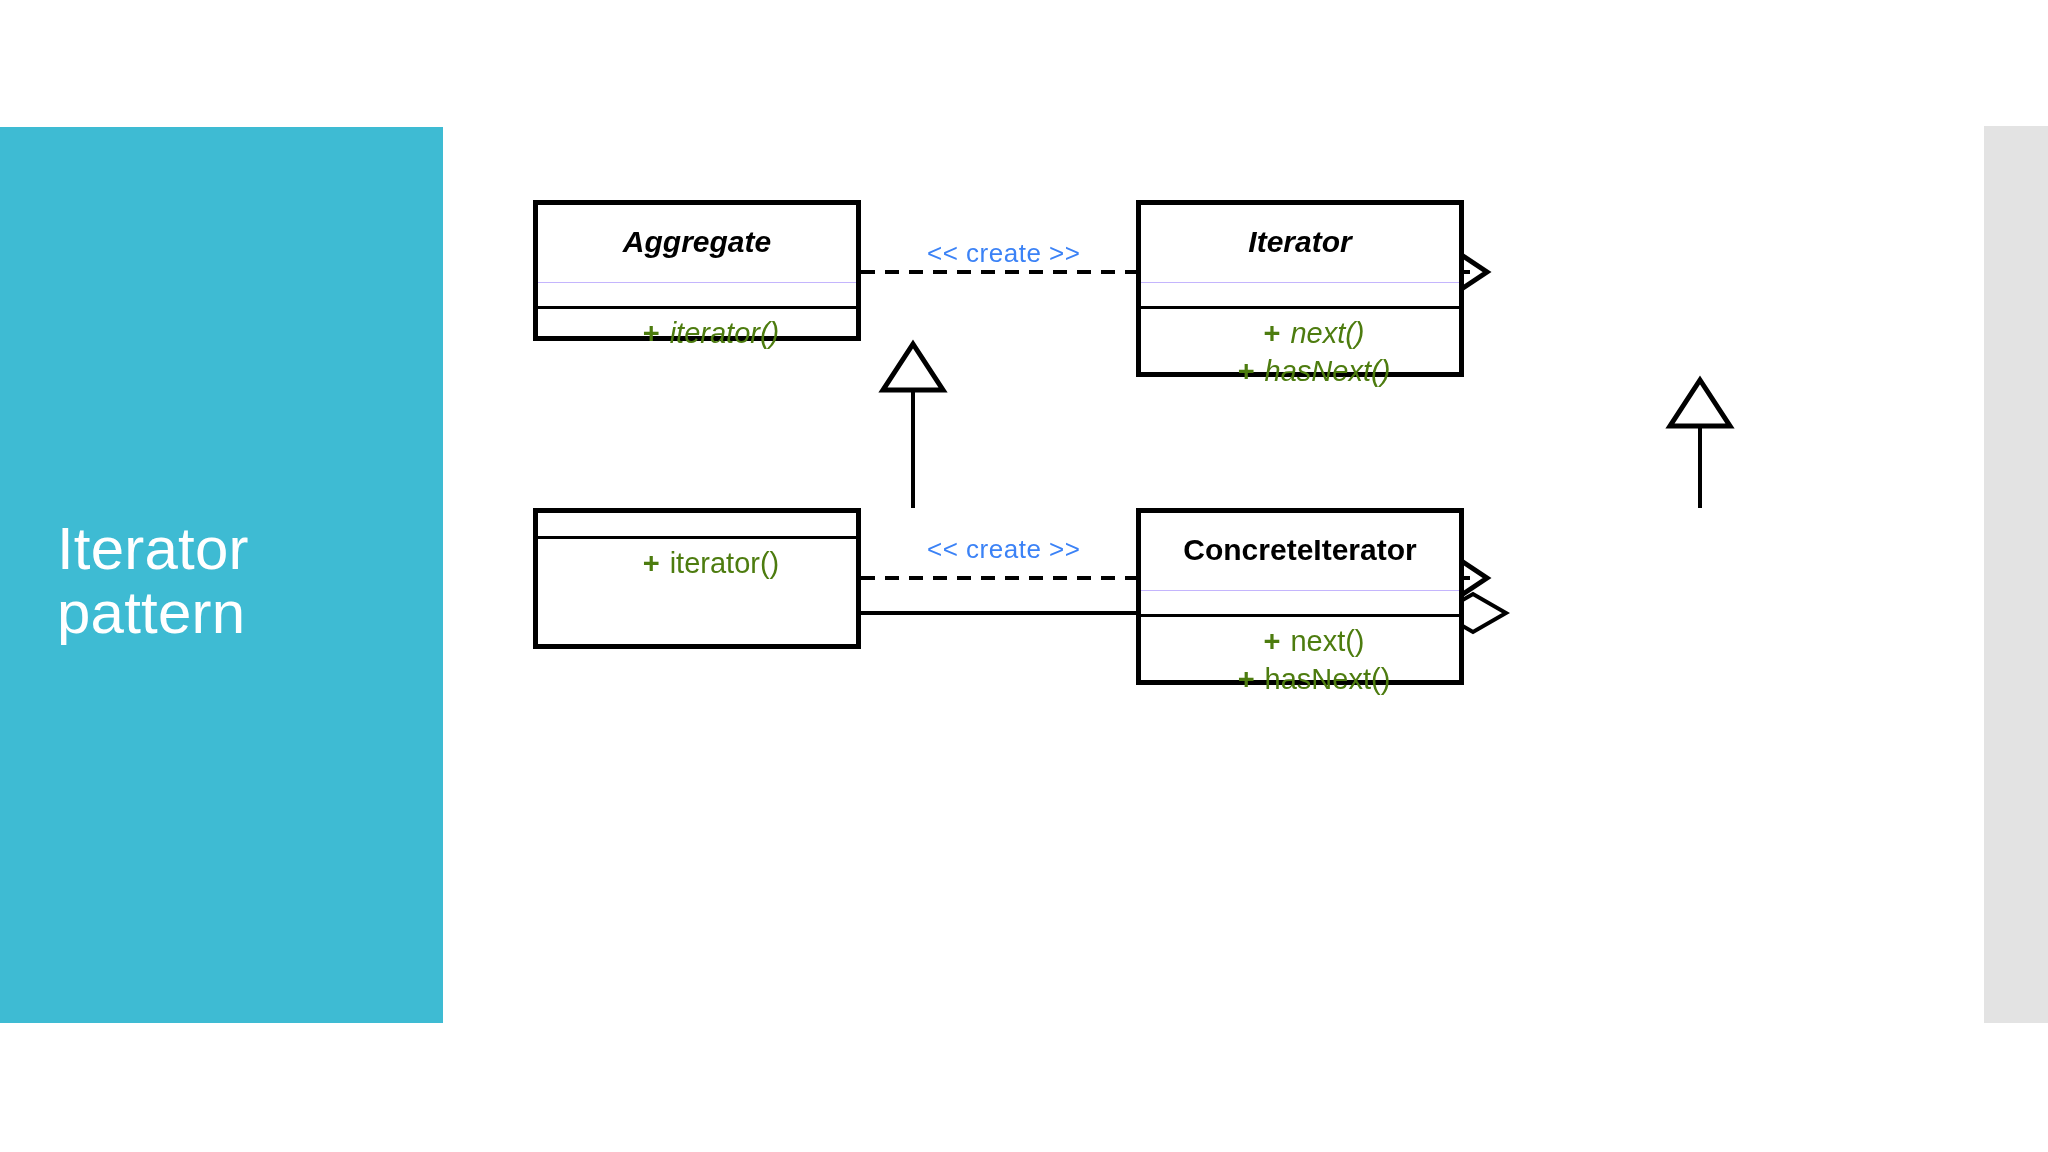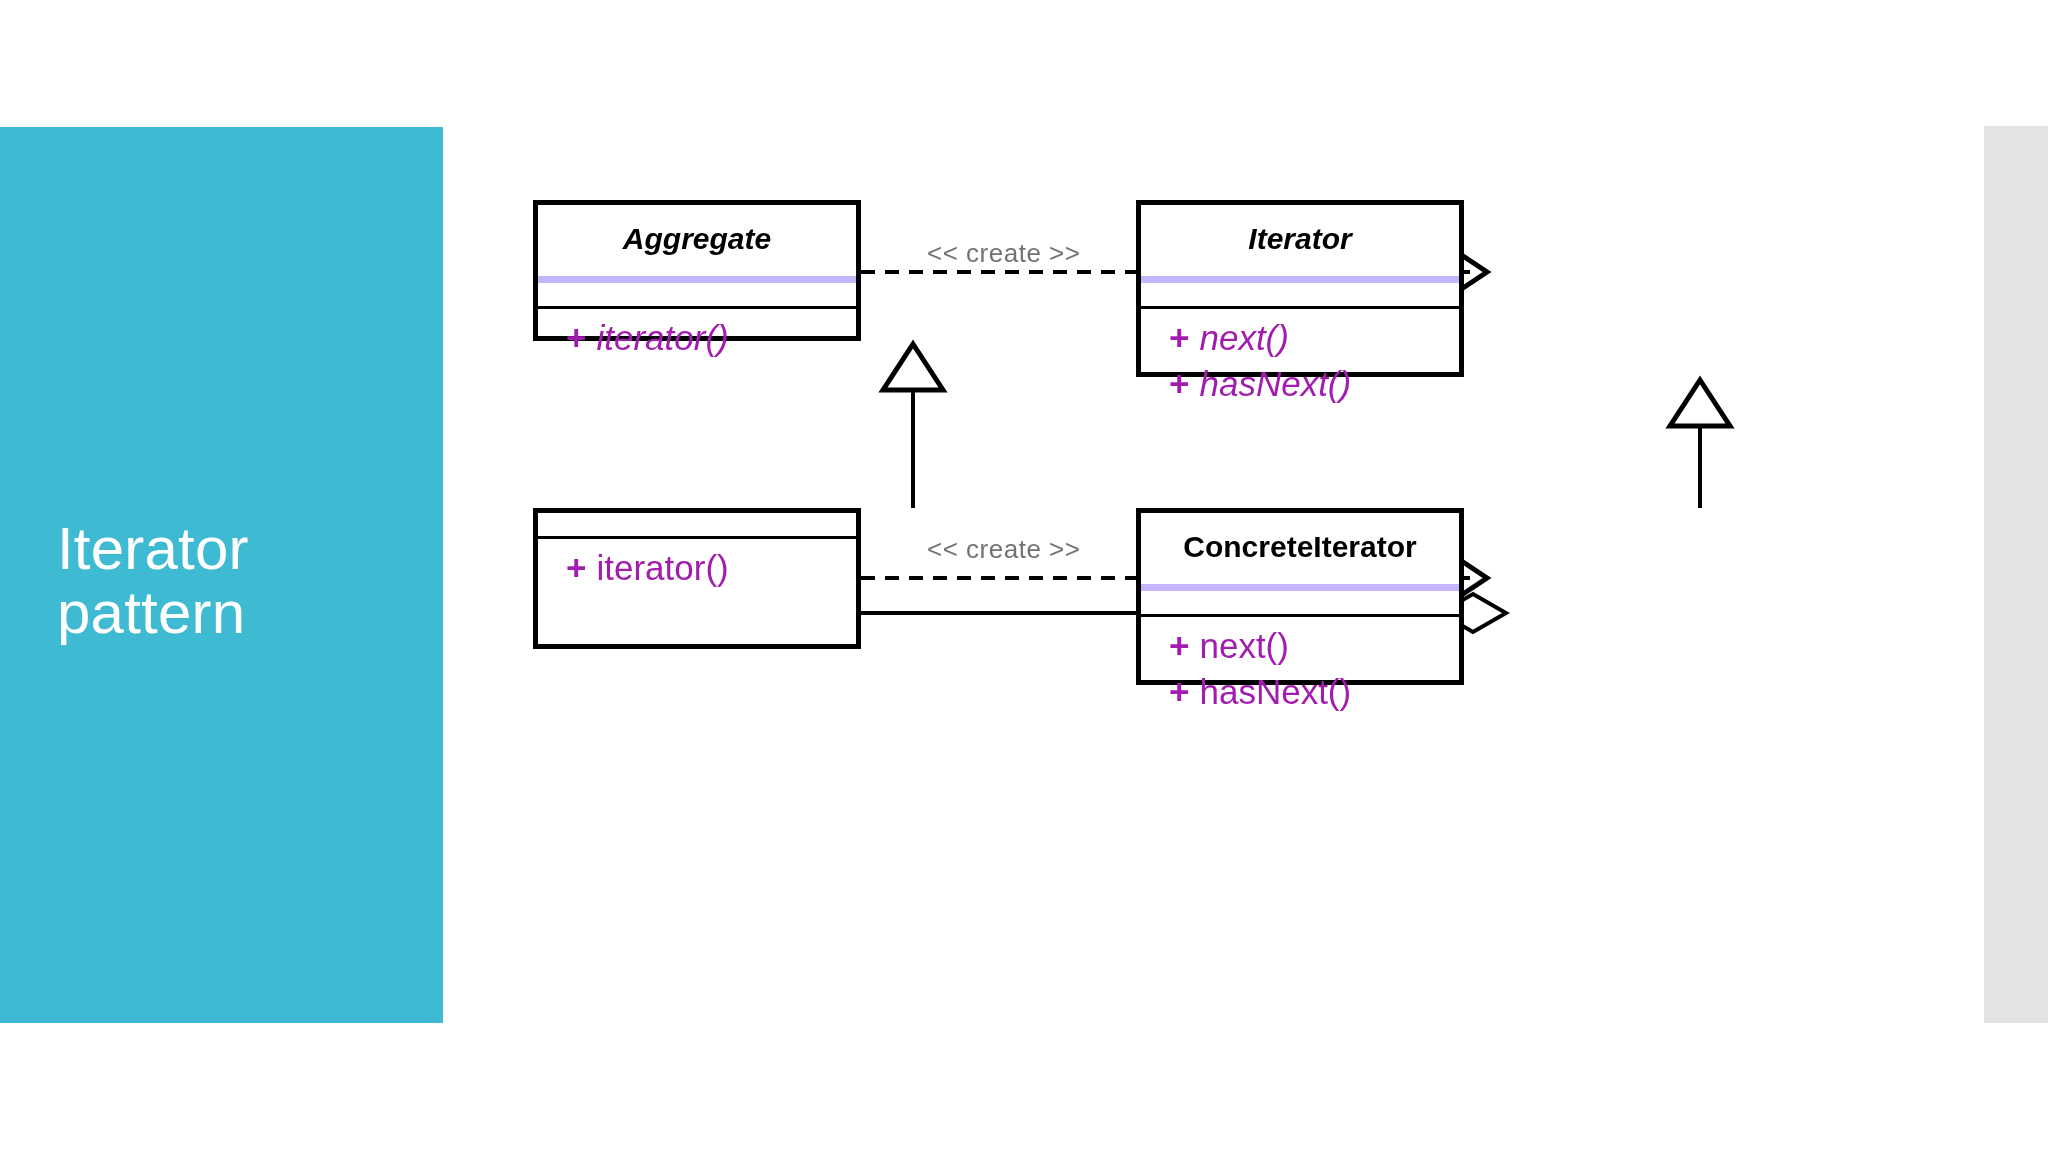--- a/index.html
+++ b/index.html
@@ -72,38 +72,39 @@
     background: #ffffff;
     box-sizing: border-box;
   }
   .uml-title {
     height: 78px;
     display: flex;
     align-items: center;
     justify-content: center;
     font-size: 30px;
     box-sizing: border-box;
-    border-bottom: 7px solid #c4b5fd;
+    border-bottom: 1px solid #c4b5fd;
     color: #000000;
     padding-bottom: 3px;
   }
   .uml-attrs {
     height: 26px;
     box-sizing: border-box;
     border-bottom: 3px solid #000000;
   }
   .uml-methods {
     box-sizing: border-box;
     padding: 6px 0 8px 28px;
   }
   .uml-method {
-    font-size: 35px;
+    font-size: 29px;
     line-height: 1.30;
-    color: #a21caf;
+    color: #4d7c0f;
     white-space: pre;
+    text-align: center;
   }
   .uml-method .vis {
     font-weight: bold;
     font-style: normal;
     padding-right: 10px;
   }
   
   .abstract .uml-title { font-weight: bold; font-style: italic; }
   .abstract .uml-method .name { font-style: italic; font-weight: normal; }
   
@@ -113,21 +114,21 @@
   
   #class-aggregate          { left: 533px;  top: 200px; width: 328px; height: 141px; }
   #class-iterator           { left: 1136px; top: 200px; width: 328px; height: 177px; }
   #class-concreteaggregate  { left: 533px;  top: 508px; width: 328px; height: 141px; }
   #class-concreteiterator   { left: 1136px; top: 508px; width: 328px; height: 177px; }
 
   
   .rel-label {
     position: absolute;
     font-size: 26px;
-    color: #737373;
+    color: #3b82f6;
     white-space: pre;
     letter-spacing: 0.5px;
   }
   #label-create-top    { left: 927px; top: 238px; }
   #label-create-bottom { left: 927px; top: 534px; }
 
   
   #connectors {
     position: absolute;
     left: 0; top: 0;

